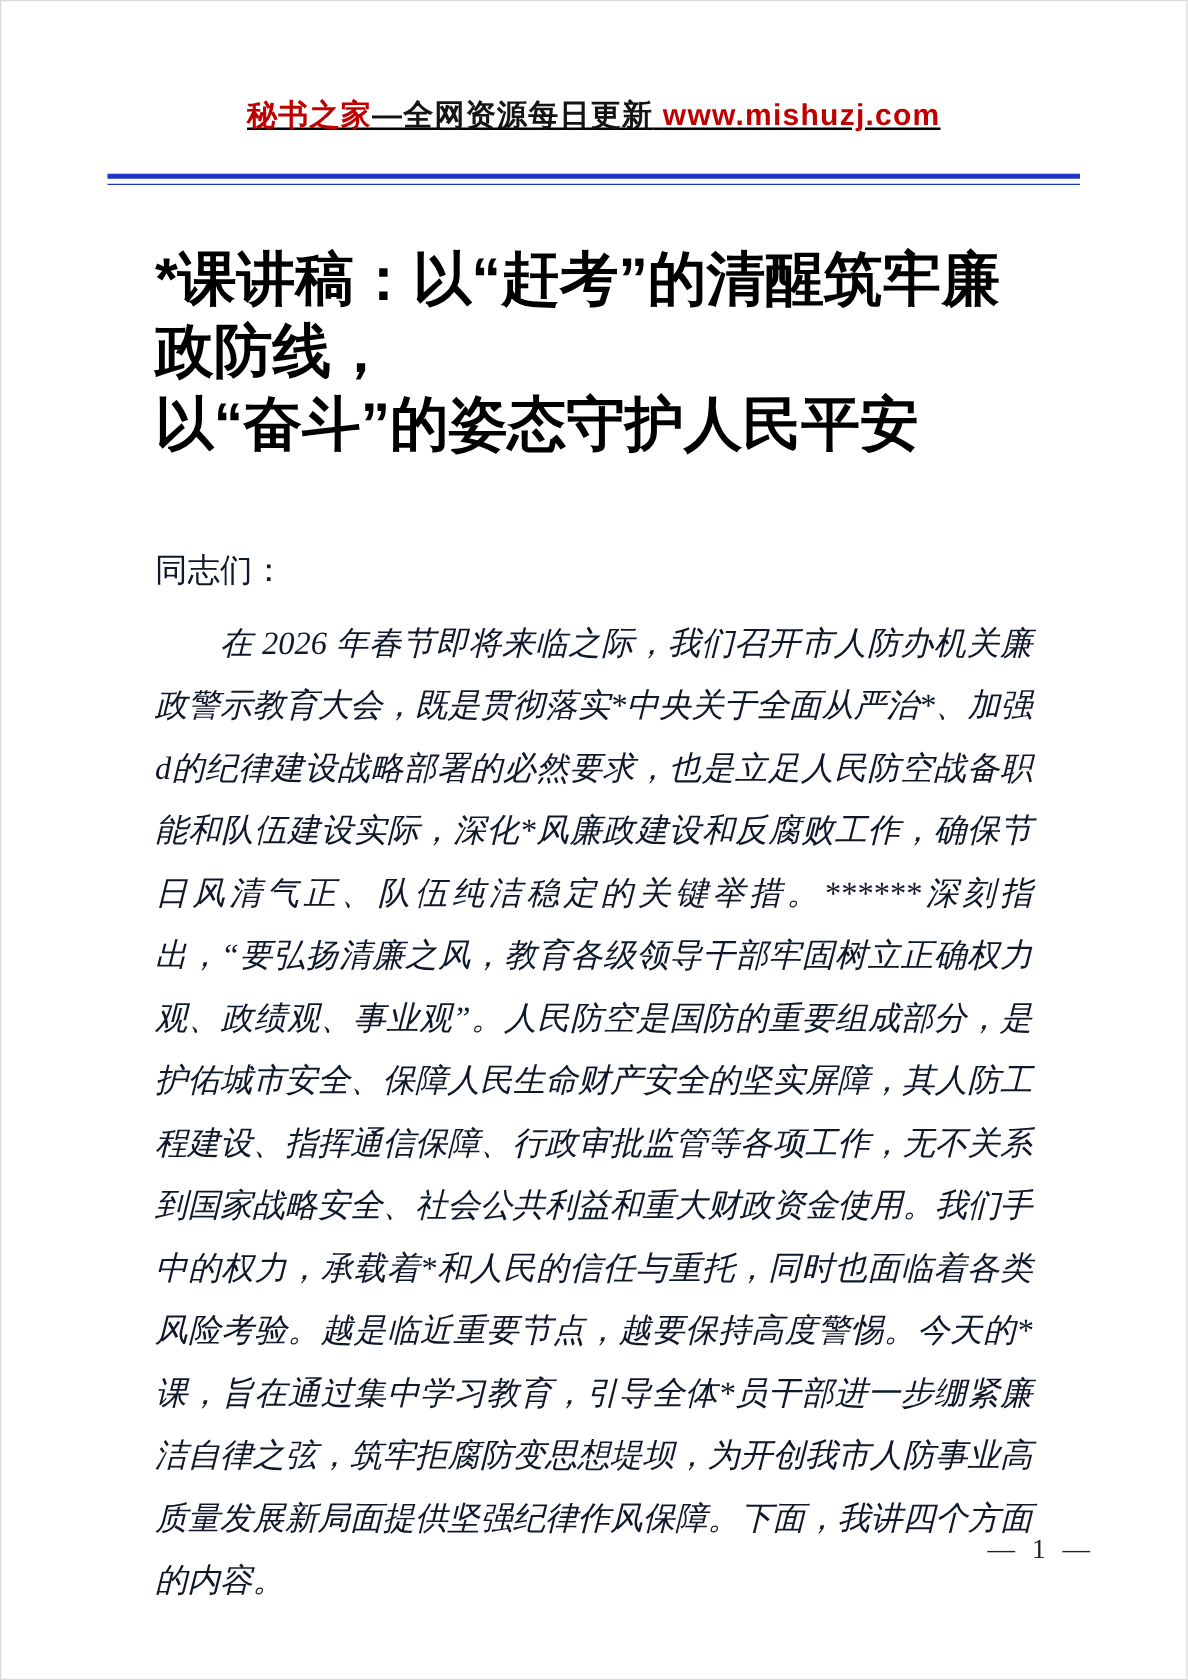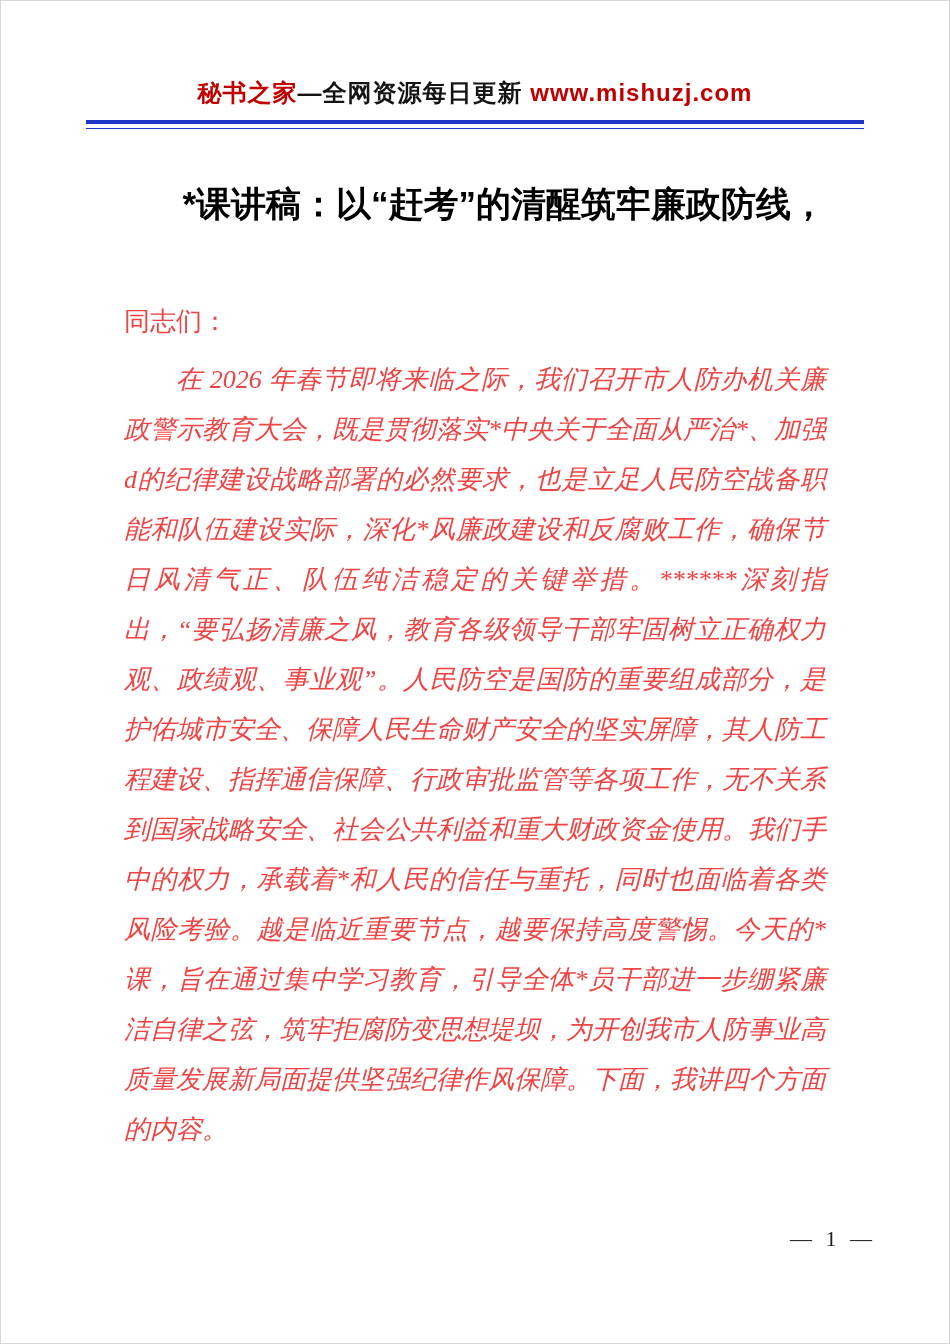--- a/index.html
+++ b/index.html
@@ -19,47 +19,48 @@
     position: relative;
   }
   .doc-header {
     margin: 0 -38px;
     text-align: center;
     font-family: "Liberation Sans", "DejaVu Sans", sans-serif;
     font-weight: bold;
     font-size: 24px;
     line-height: 30px;
     letter-spacing: 1px;
-    padding-bottom: 12px;
+    padding-bottom: 31px;
     white-space: nowrap;
+    text-decoration: underline;
   }
   .doc-header .brand { color: #c00000; }
   .doc-header .mid   { color: #141414; }
   .doc-header .url   { color: #c00000; }
   .header-rule {
     margin: 0 -38px;
     height: 9px;
     border-top: 4px solid #1e36c8;
     border-bottom: 1px solid #1e36c8;
   }
   .doc-title {
     margin-top: 46px;
-    text-align: right;
+    text-align: left;
     font-family: "Liberation Sans", "DejaVu Sans", sans-serif;
     font-weight: bold;
-    font-size: 35px;
+    font-size: 47px;
     line-height: 58px;
     color: #000000;
   }
   .body-text {
     margin-top: 64px;
     font-size: 26px;
     line-height: 50px;
     text-align: justify;
-    color: #ef4444;
+    color: #0f172a;
   }
   .paragraph {
     text-indent: 2em;
     margin-top: 8px;
     font-style: italic;
   }
   .page-number {
     position: absolute;
     right: 74px;
     bottom: 92px;
@@ -73,20 +74,21 @@
 <body>
 
 <div class="page">
 
   <div class="doc-header"><span class="brand">秘书之家</span><span class="mid">—全网资源每日更新</span><span class="mid"> </span><span class="url">www.mishuzj.com</span></div>
 
   <div class="header-rule"></div>
 
   <div class="doc-title">
     <div>*课讲稿：以“赶考”的清醒筑牢廉政防线，</div>
+    <div>以“奋斗”的姿态守护人民平安</div>
   </div>
 
   <div class="body-text">
     <div class="salutation">同志们：</div>
     <p class="paragraph">在 2026 年春节即将来临之际，我们召开市人防办机关廉政警示教育大会，既是贯彻落实*中央关于全面从严治*、加强d的纪律建设战略部署的必然要求，也是立足人民防空战备职能和队伍建设实际，深化*风廉政建设和反腐败工作，确保节日风清气正、队伍纯洁稳定的关键举措。******深刻指出，“要弘扬清廉之风，教育各级领导干部牢固树立正确权力观、政绩观、事业观”。人民防空是国防的重要组成部分，是护佑城市安全、保障人民生命财产安全的坚实屏障，其人防工程建设、指挥通信保障、行政审批监管等各项工作，无不关系到国家战略安全、社会公共利益和重大财政资金使用。我们手中的权力，承载着*和人民的信任与重托，同时也面临着各类风险考验。越是临近重要节点，越要保持高度警惕。今天的*课，旨在通过集中学习教育，引导全体*员干部进一步绷紧廉洁自律之弦，筑牢拒腐防变思想堤坝，为开创我市人防事业高质量发展新局面提供坚强纪律作风保障。下面，我讲四个方面的内容。</p>
   </div>
 
   <div class="page-number">— 1 —</div>
 
 </div>

